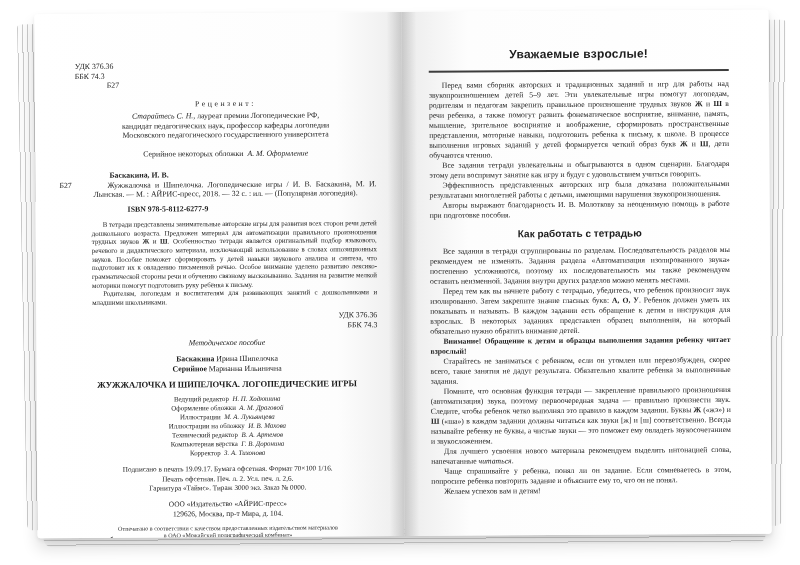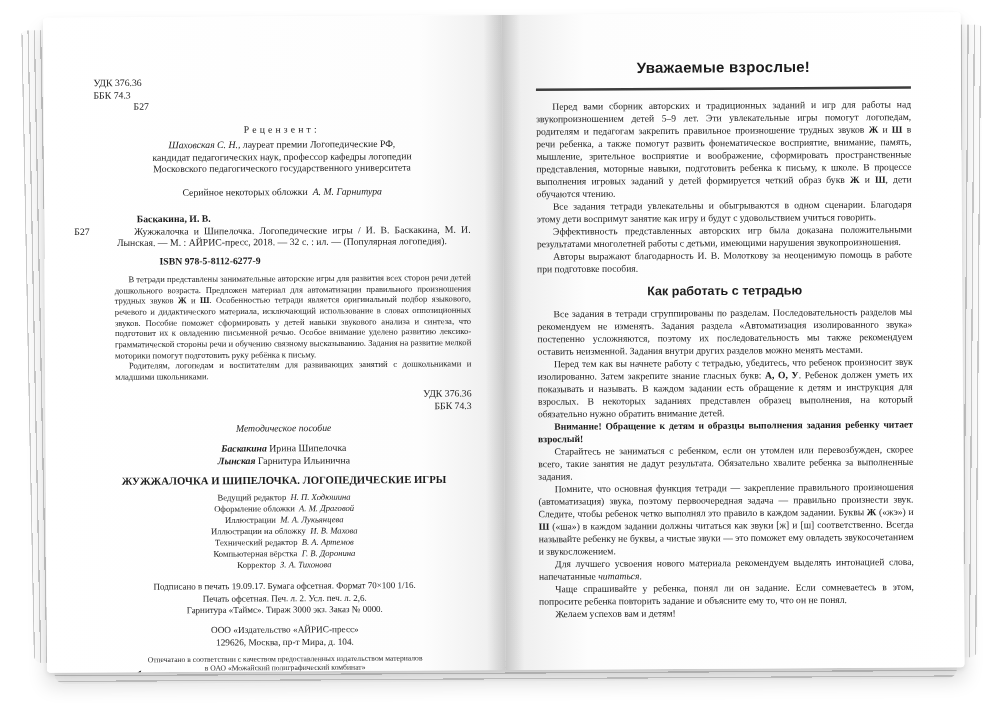--- a/index.html
+++ b/index.html
@@ -47,21 +47,21 @@
   .bib-author { font-weight:bold; margin-left:16px; }
   .bib-code-hang { position:absolute; left:-16px; top:10px; }
   .bib-entry { text-indent:14px; text-align:justify; }
   .isbn-line { font-weight:bold; margin-left:34px; margin-top:5px; }
   .annotation { margin-top:6px; margin-left:16px; font-size:6.9px; line-height:1.26;
                 text-align:justify; }
   .annotation p { text-indent:11px; }
   .udk-right { text-align:right; margin-top:4px; line-height:1.3; }
   .edition-type { text-align:center; font-style:italic; margin-top:7px; }
   .authors-block { text-align:center; margin-top:6px; line-height:1.35; }
-  .authors-block b { font-weight:bold;font-style:italic; }
+  .authors-block b { font-weight:bold; }
   .lp-title { text-align:center; font-weight:bold; font-size:8.6px; margin-top:4px; }
   .credits { text-align:center; margin-top:6px; font-size:6.9px; line-height:1.3; }
   .credits .name { font-style:italic; }
   .print-info { text-align:center; margin-top:7px; font-size:7.2px; line-height:1.3; }
   .publisher { text-align:center; margin-top:6px; font-size:7.4px; line-height:1.3; }
   .printed-block { position:relative; text-align:center; margin-top:6px; font-size:6.1px;
                    line-height:1.25; color:#2a2a2a; }
   .logo-wrap { position:absolute; left:26px; top:9px; }
 
   
@@ -87,28 +87,28 @@
     <div class="page page-left">
       <div class="lp">
         <div class="udk-block">
           <div>УДК 376.36</div>
           <div>ББК 74.3</div>
           <div class="udk-code">Б27</div>
         </div>
 
         <div class="reviewer">
           <div class="reviewer-heading">Рецензент:</div>
-          <div><i>Шаховская С. Н.,</i><span> лауреат премии Логопедические РФ,</span></div>
+          <div><i>Старайтесь С. Н.,</i><span> лауреат премии Логопедические РФ,</span></div>
           <div>кандидат педагогических наук, профессор кафедры логопедии</div>
           <div>Московского педагогического государственного университета</div>
         </div>
 
         <div class="series-line">
           <span>Серийное некоторых обложки</span>&nbsp;
-          <i>А. М. Гарнитура</i>
+          <i>А. М. Оформление</i>
         </div>
 
         <div class="bib">
           <div class="bib-author">Баскакина, И. В.</div>
           <span class="bib-code-hang">Б27</span>
           <div class="bib-entry">Жужжалочка и Шипелочка. Логопедические игры / И. В. Баскакина, М. И. Лынская. — М. : АЙРИС-пресс, 2018. — 32 с. : ил. — (Популярная логопедия).</div>
           <div class="isbn-line">ISBN 978-5-8112-6277-9</div>
         </div>
 
         <div class="annotation">
@@ -118,21 +118,21 @@
 
         <div class="udk-right">
           <div>УДК 376.36</div>
           <div>ББК 74.3</div>
         </div>
 
         <div class="edition-type">Методическое пособие</div>
 
         <div class="authors-block">
           <div><b>Баскакина</b><span> Ирина Шипелочка</span></div>
-          <div><b>Лынская</b><span> Гарнитура Ильинична</span></div>
+          <div><b>Серийное</b><span> Марианна Ильинична</span></div>
         </div>
 
         <div class="lp-title">ЖУЖЖАЛОЧКА И ШИПЕЛОЧКА.  ЛОГОПЕДИЧЕСКИЕ ИГРЫ</div>
 
         <div class="credits">
           <div><span>Ведущий редактор</span>&nbsp; <span class="name">Н. П. Ходюшина</span></div>
           <div><span>Оформление обложки</span>&nbsp; <span class="name">А. М. Драговой</span></div>
           <div><span>Иллюстрации</span>&nbsp; <span class="name">М. А. Лукьянцева</span></div>
           <div><span>Иллюстрации на обложку</span>&nbsp; <span class="name">И. В. Махова</span></div>
           <div><span>Технический редактор</span>&nbsp; <span class="name">В. А. Артемов</span></div>

